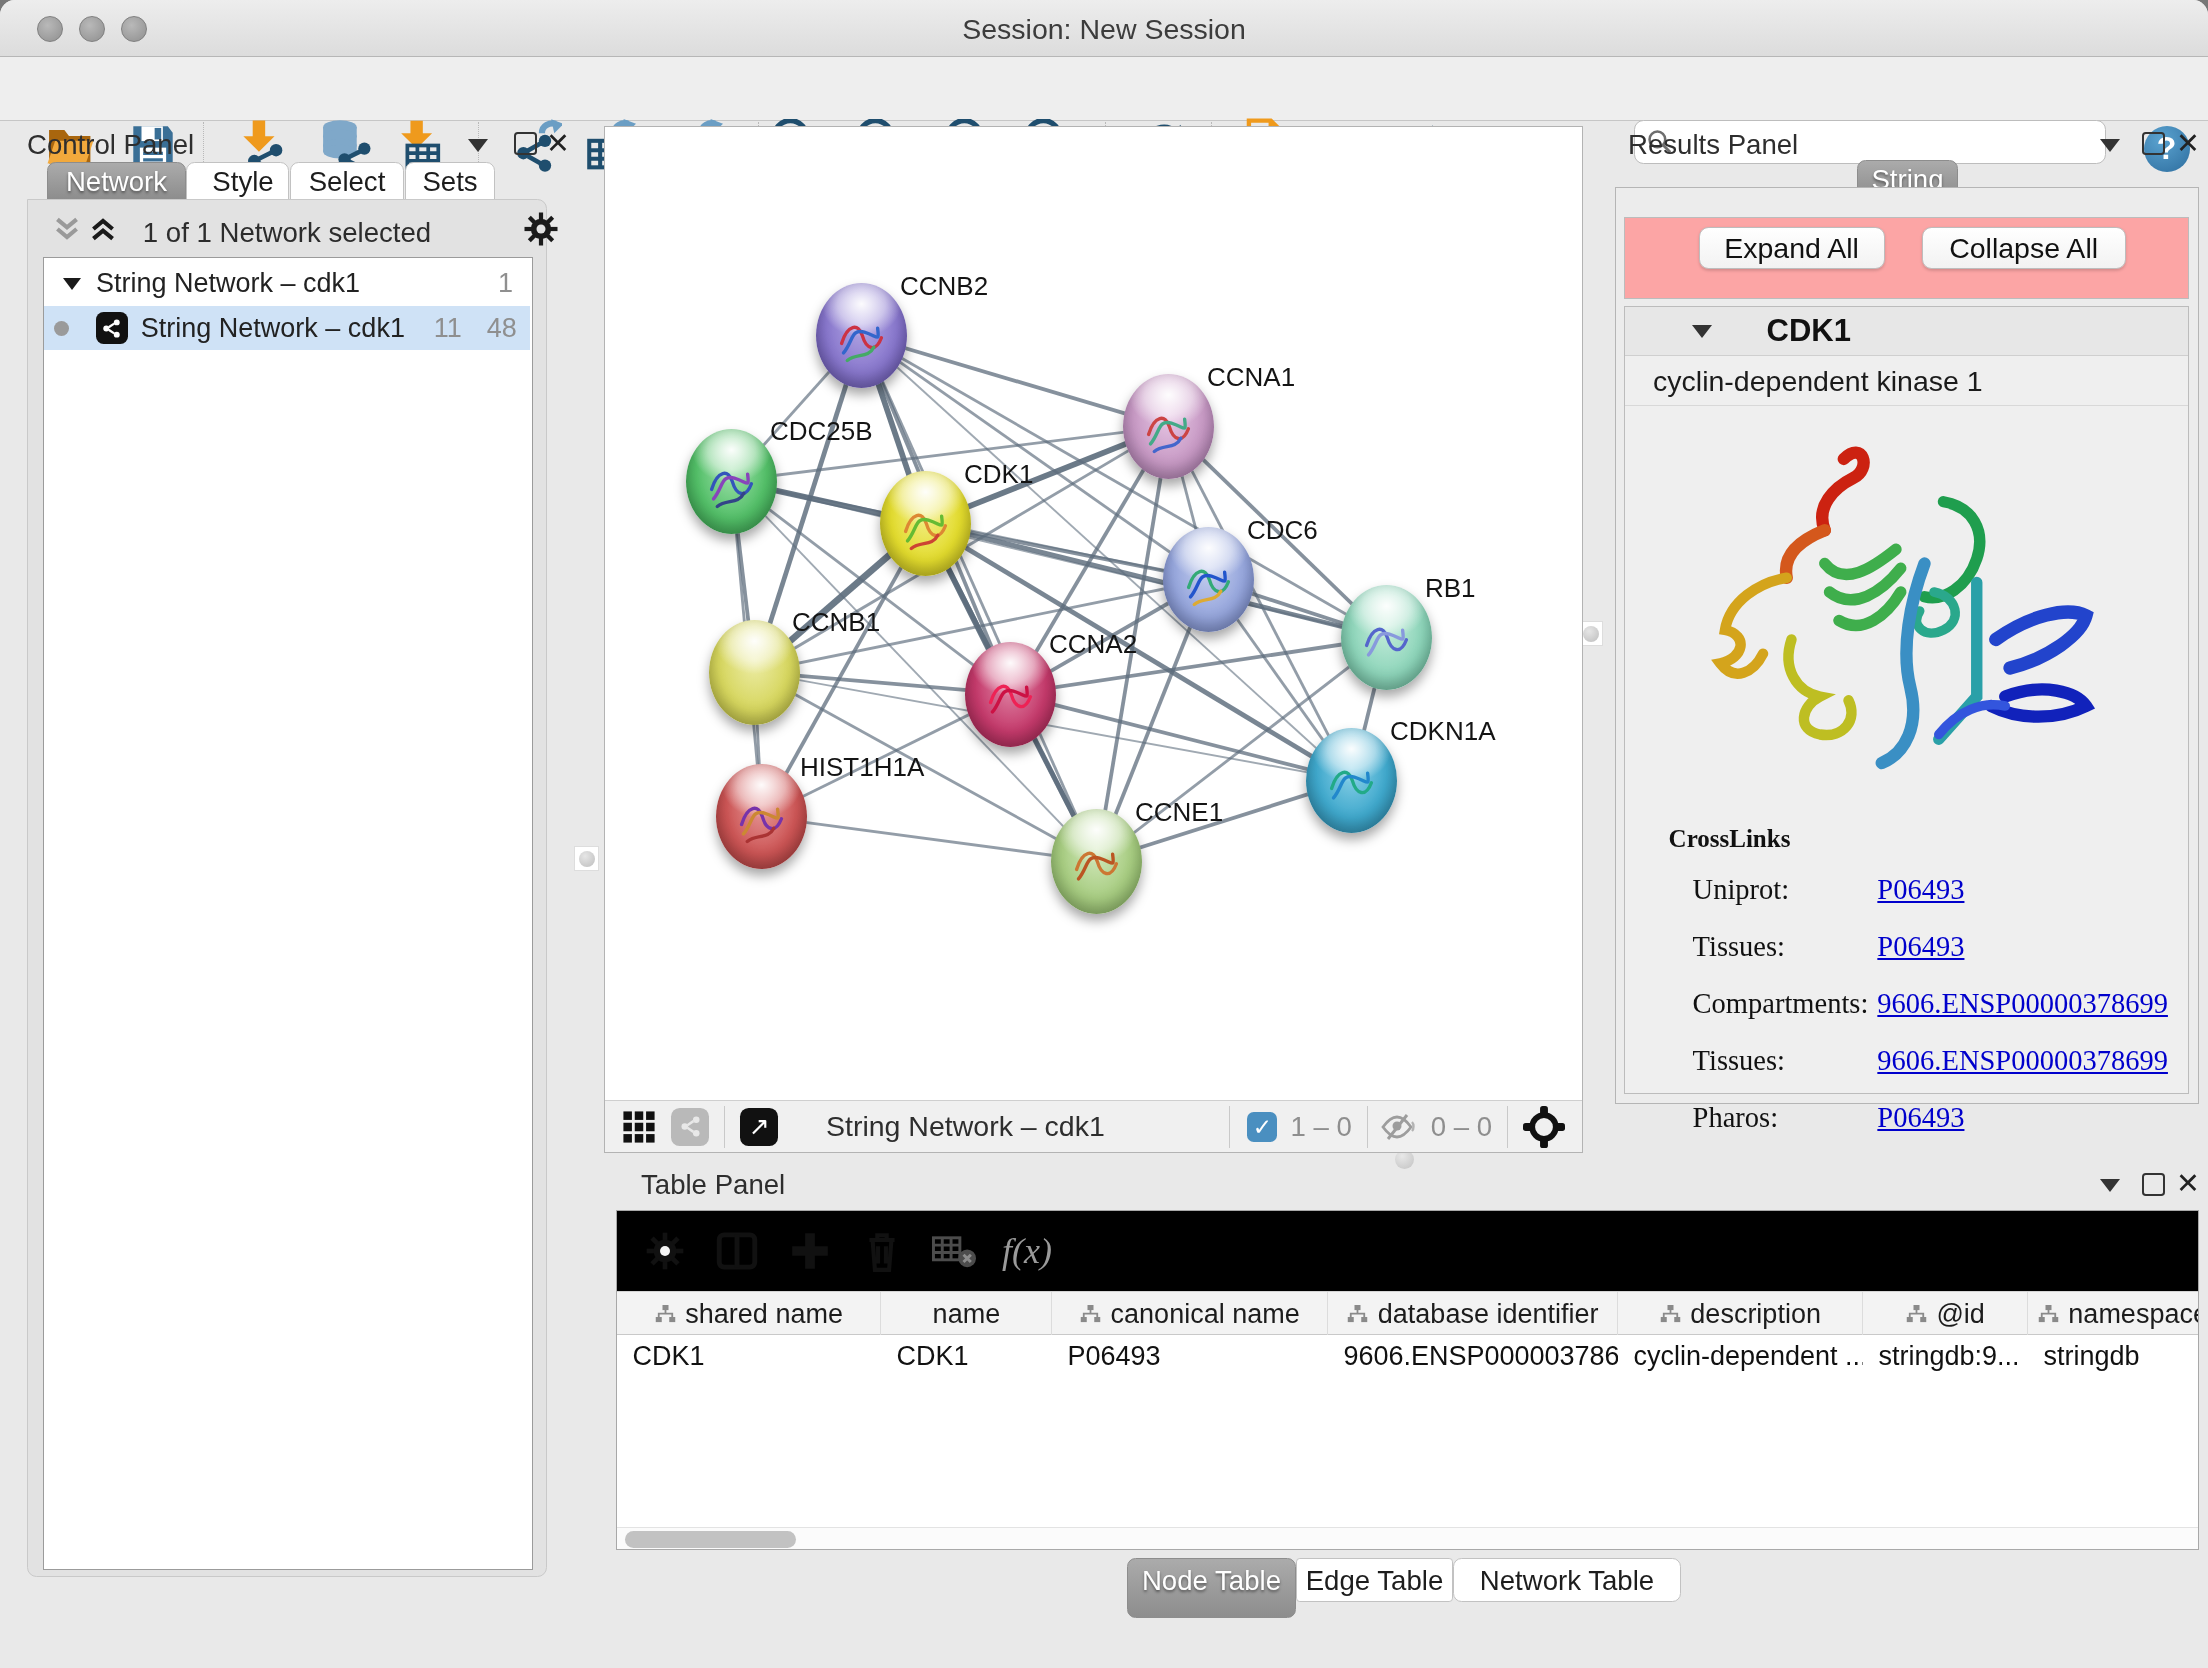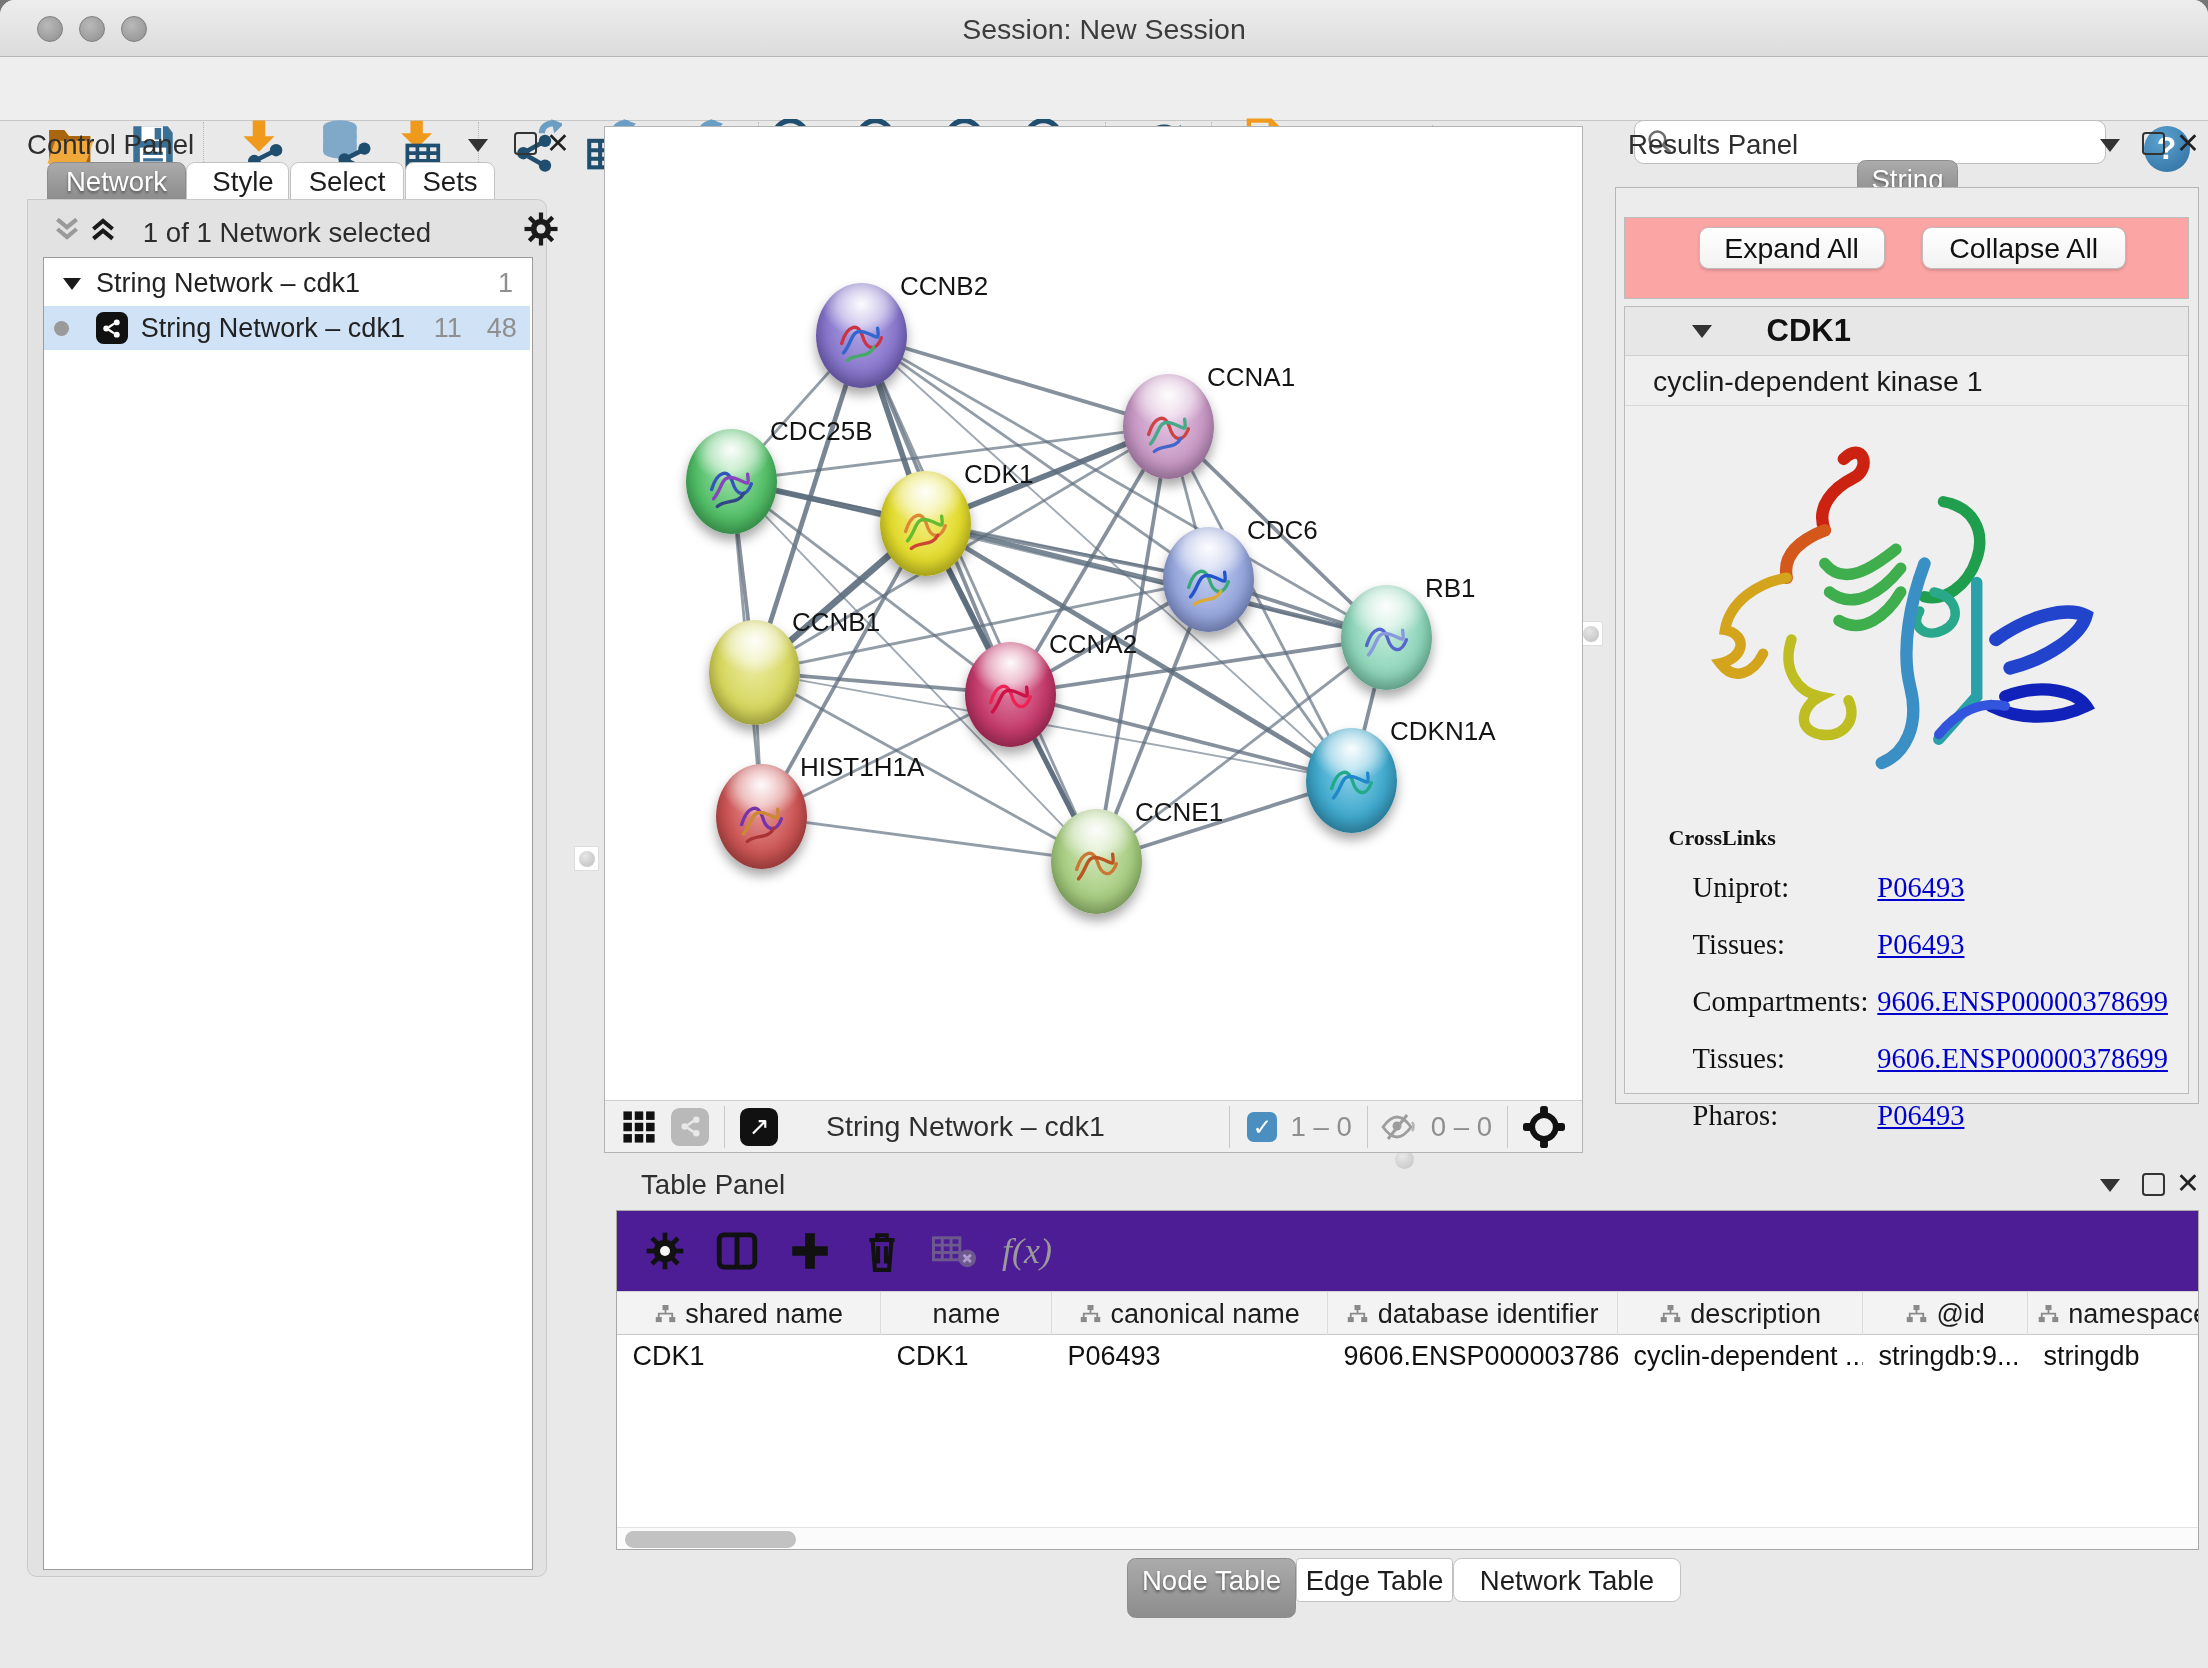--- a/index.html
+++ b/index.html
@@ -70,27 +70,27 @@
   .rp-expandbox{position:absolute;left:7.6px;top:28.5px;width:565px;height:82px;border:1.9px solid #bcbcbc;background:#fca5a5;}
   .rp-btn{position:absolute;top:9.5px;height:42px;background:linear-gradient(#ffffff,#f2f2f2);
     border:1px solid #bdbdbd;border-radius:9.5px;font-size:28.5px;color:#111;text-align:center;
     line-height:40px;box-shadow:0 1.9px 2.9px rgba(0,0,0,.15);}
   .rp-protein{position:absolute;left:7.6px;top:118px;width:565px;height:788px;border:1.9px solid #bcbcbc;background:#efefef;}
   .rp-phead{position:absolute;left:0;top:0;width:100%;height:49px;background:#e7e7e7;
     border-bottom:1px solid #cfcfcf;display:flex;align-items:center;}
   .rp-desc{position:absolute;left:0;top:50px;width:100%;height:49px;border-bottom:1px solid #d8d8d8;
     display:flex;align-items:center;font-size:28.5px;color:#1b1b1b;padding-left:28.5px;}
   .xl{font-family:"Liberation Serif",serif;}
-  .xl-head{font-size:22px;font-weight:bold;color:#111;}
+  .xl-head{font-size:25px;font-weight:bold;color:#111;}
   .xl-label{font-size:28.5px;color:#111;}
   .xl-link{font-size:28.5px;color:#0000cc;text-decoration:underline;}
   
   .tp-box{position:absolute;left:616px;top:1210px;width:1583px;height:340px;background:#fff;
     border:1.9px solid #a8a8a8;overflow:hidden;}
-  .tp-toolbar{position:absolute;left:0;top:0;width:100%;height:80px;background:#4c1d95;}
+  .tp-toolbar{position:absolute;left:0;top:0;width:100%;height:80px;background:#000000;}
   .tp-tbi{position:absolute;top:11.4px;width:61px;height:57px;display:flex;align-items:center;justify-content:center;}
   .tp-headrow{position:absolute;left:0;top:80px;width:1617px;height:44px;background:#f3f3f3;
     border-top:1px solid #d4d4d4;border-bottom:1px solid #c9c9c9;display:flex;}
   .tp-hcell{height:44px;display:flex;align-items:center;justify-content:center;gap:9.5px;
     border-right:1px solid #dcdcdc;font-size:27px;color:#1c1c1c;position:relative;overflow:hidden;}
   .tp-datarow{position:absolute;left:0;top:124px;width:1617px;height:42px;display:flex;background:#fff;}
   .tp-dcell{height:42px;display:flex;align-items:center;padding-left:15px;font-size:27px;
     color:#111;overflow:hidden;white-space:nowrap;}
   .tp-scroll{position:absolute;left:0;top:316px;width:100%;height:23px;background:#fbfbfb;border-top:1px solid #e3e3e3;}
   .tp-thumb{position:absolute;left:7.6px;top:2.9px;width:171px;height:17px;background:#c2c2c2;border-radius:8.6px;}

